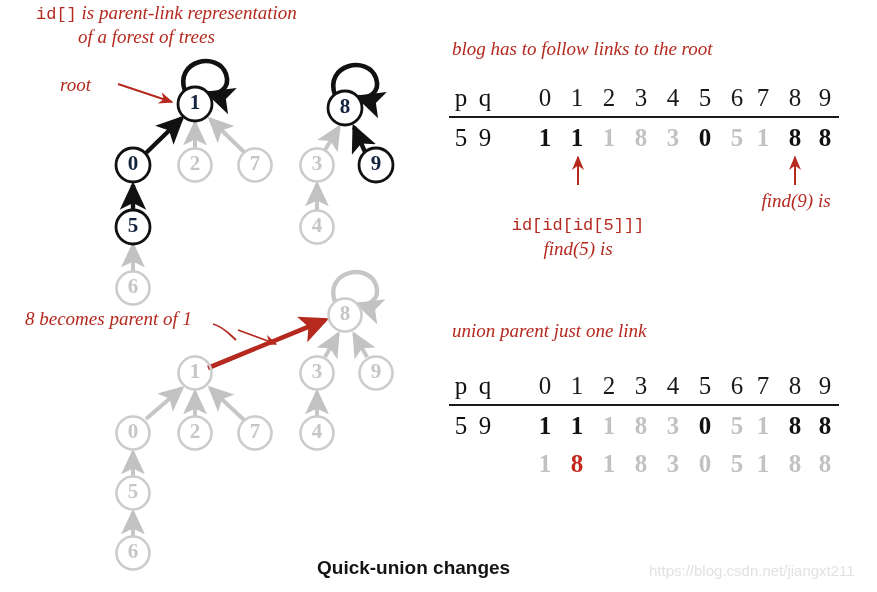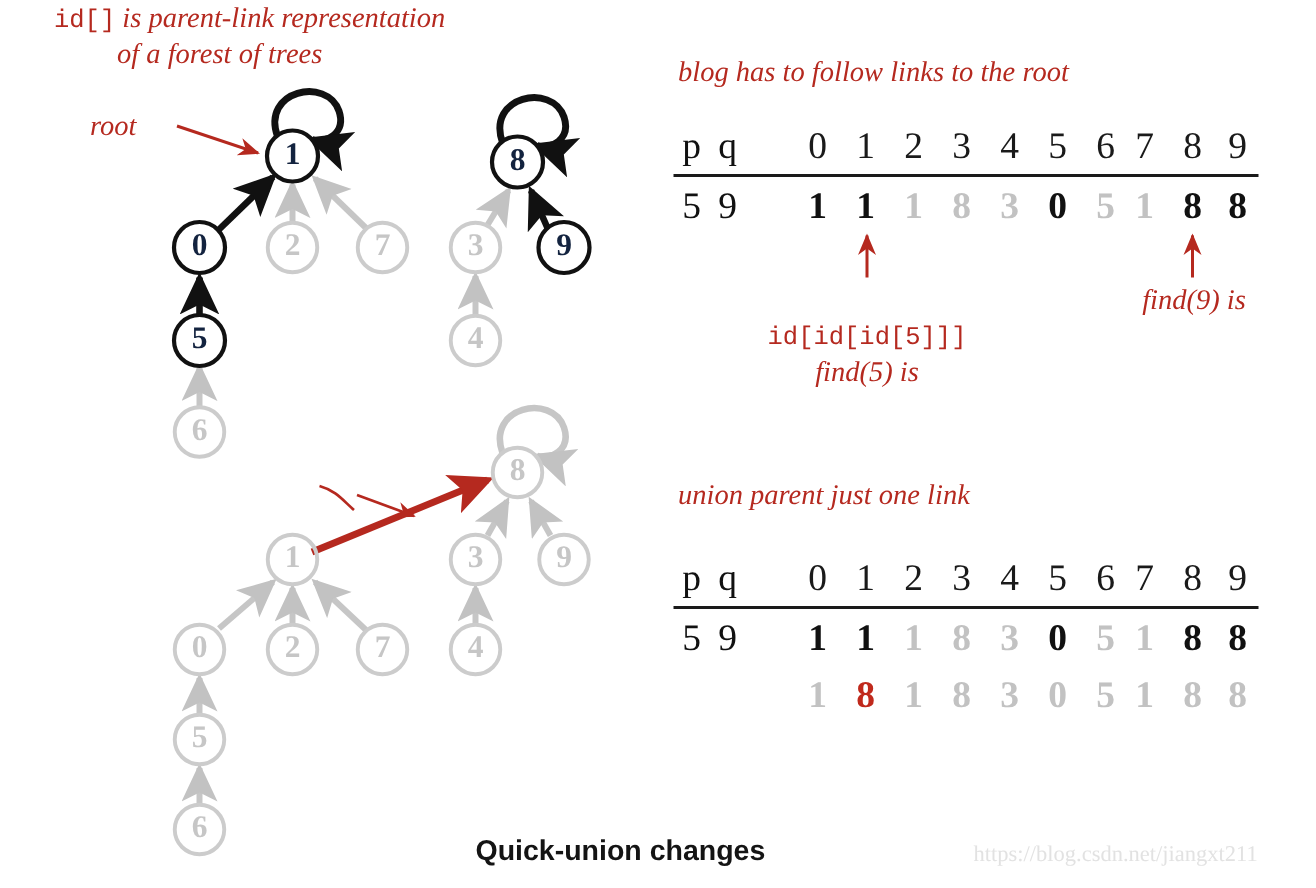--- a/index.html
+++ b/index.html
@@ -46,21 +46,21 @@
 
   
   .caption{
     position:absolute;
     font-family:"Liberation Sans", sans-serif;
     font-weight:bold;font-size:19px;color:#141414;
     white-space:nowrap;
   }
   .watermark{
     position:absolute;
-    font-family:Liberation Serif, serif;
+    font-family:Liberation Sans, sans-serif;
     font-size:15px;color:#e2e2e2;white-space:nowrap;text-align:center;
   }
 
   
   .nodelbl{
     position:absolute;
     font-family:"Liberation Serif", serif;
     font-size:21px;
     text-align:center;
     width:34px;
@@ -180,20 +180,21 @@
     <div class="nodelbl off" style="left:133px;top:553px;">6</div>
   </div>
 
   <div class="ann" style="left:36px;top:2px;">
     <span class="ann mono" style="position:static;">id[]</span><span> is parent-link representation</span>
   </div>
   <div class="ann" style="left:78px;top:26px;">of a forest of trees</div>
 
   <div class="ann" style="left:60px;top:74px;">root</div>
 
+  <div class="ann" style="left:25px;top:308px;">8 becomes parent of 1</div>
 
   <div class="ann" style="left:452px;top:38px;">blog has to follow links to the root</div>
 
   <div class="ann ann-center" style="left:508px;top:190px;width:140px;margin-top:48px;">find(5) is</div>
   <div class="ann mono ann-center" style="left:498px;top:216px;width:160px;">id[id[id[5]]]</div>
 
   <div class="ann ann-center" style="left:726px;top:190px;width:140px;text-align:center;">find(9) is</div>
 
   <div class="ann" style="left:452px;top:320px;">union parent just one link</div>
 

